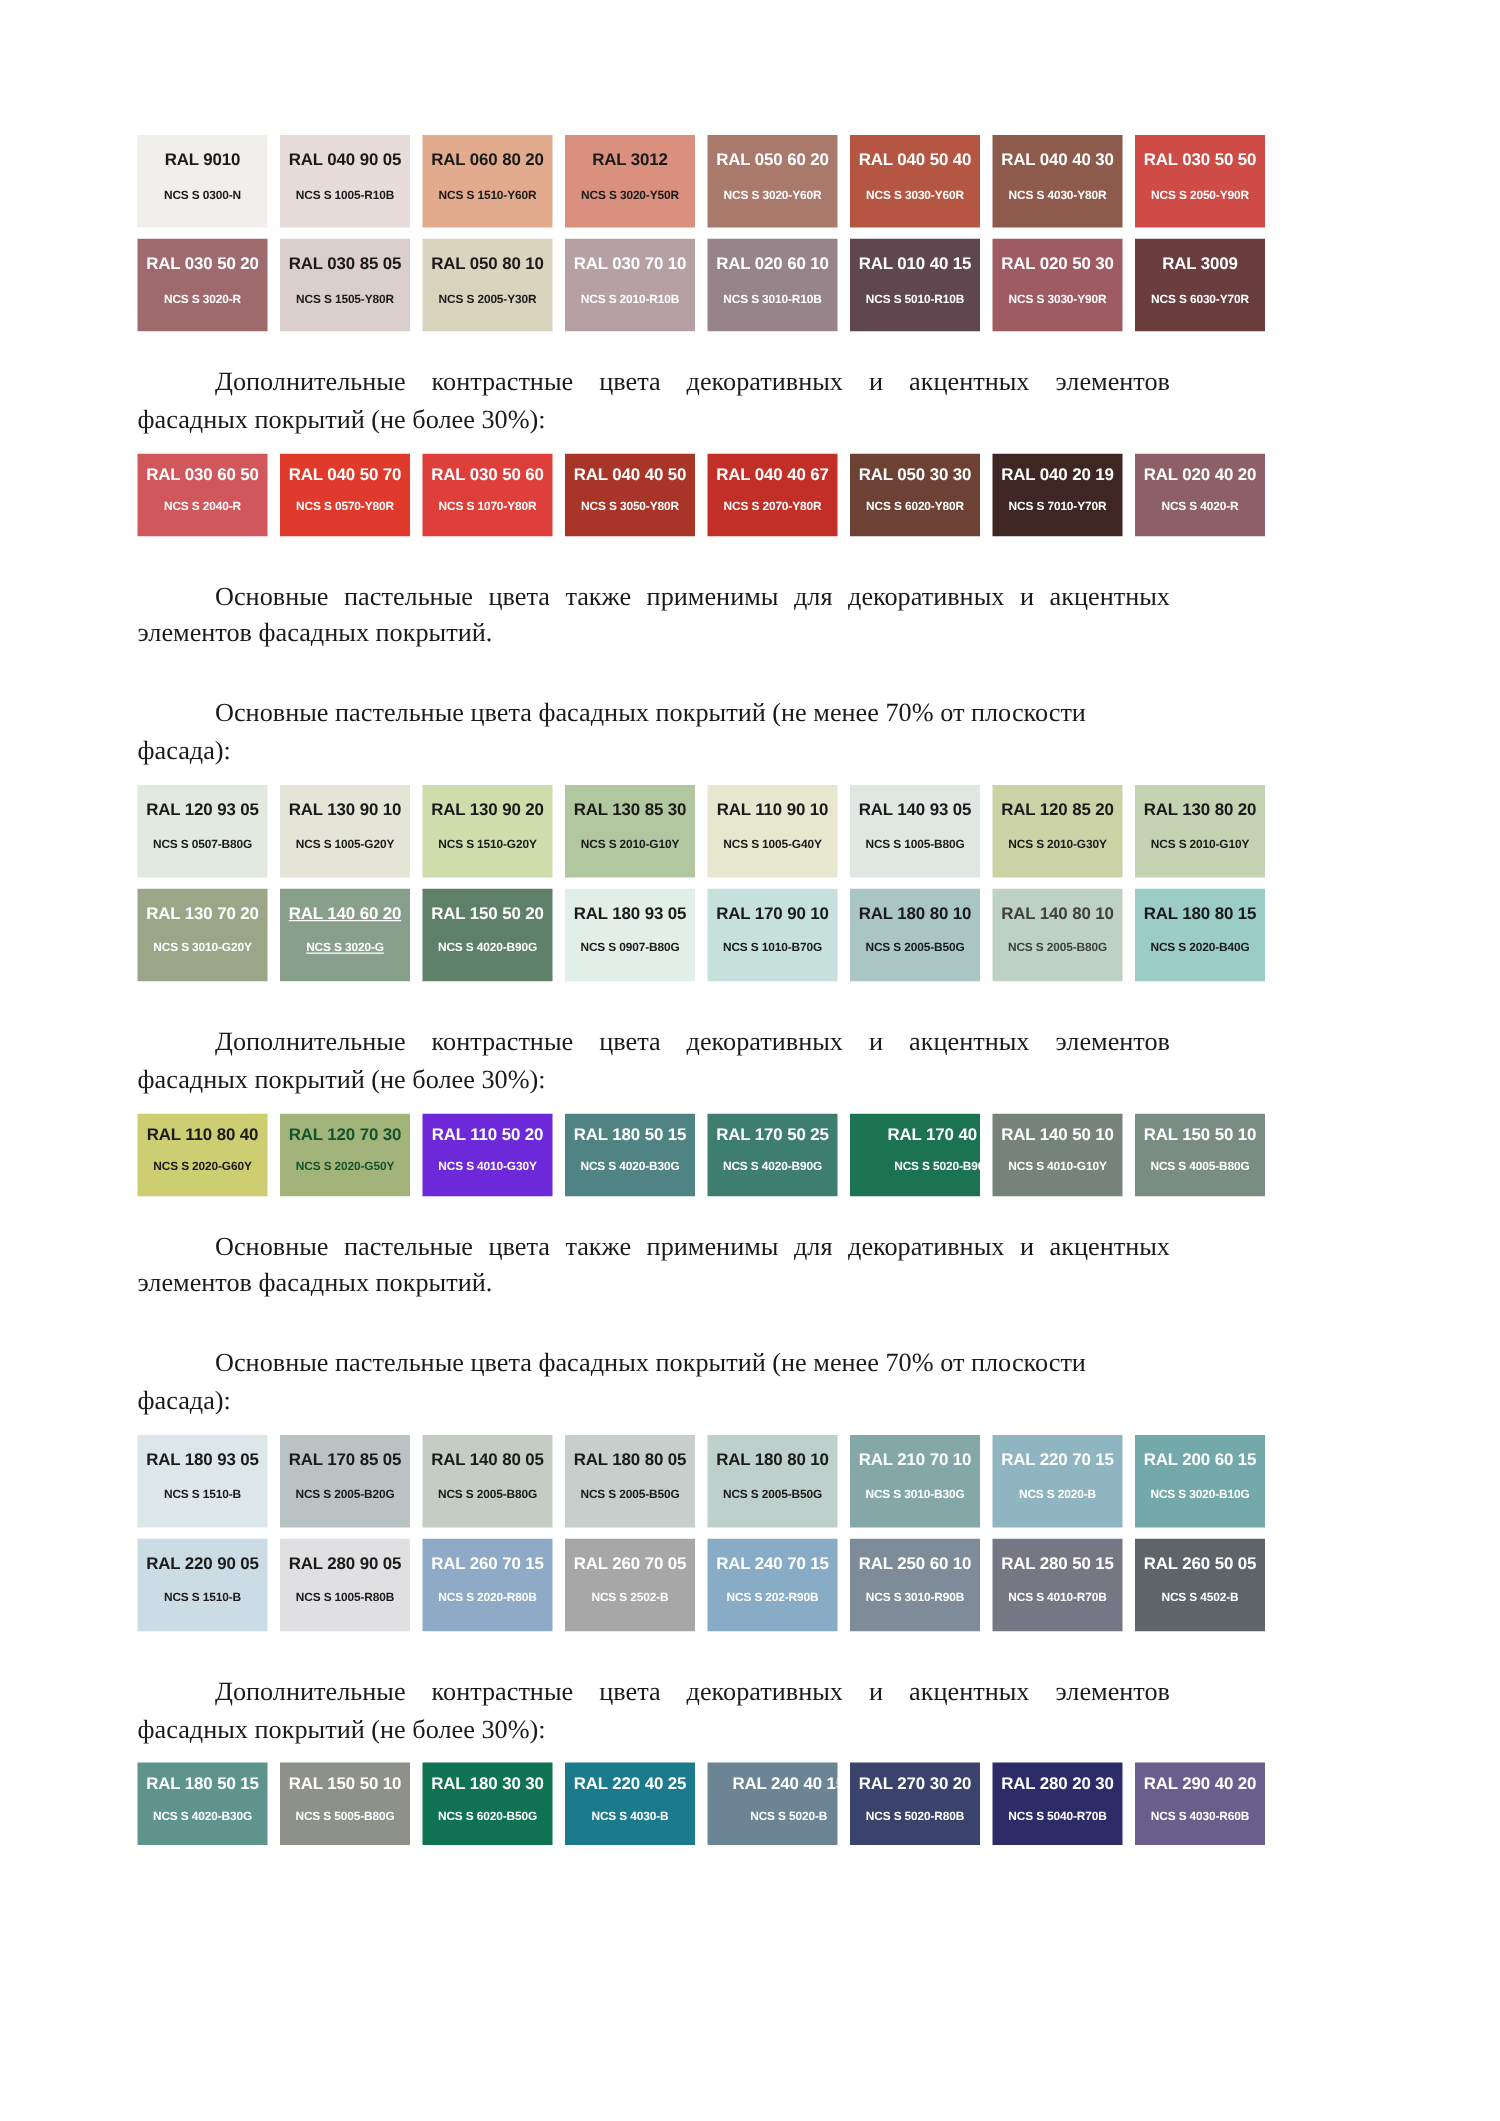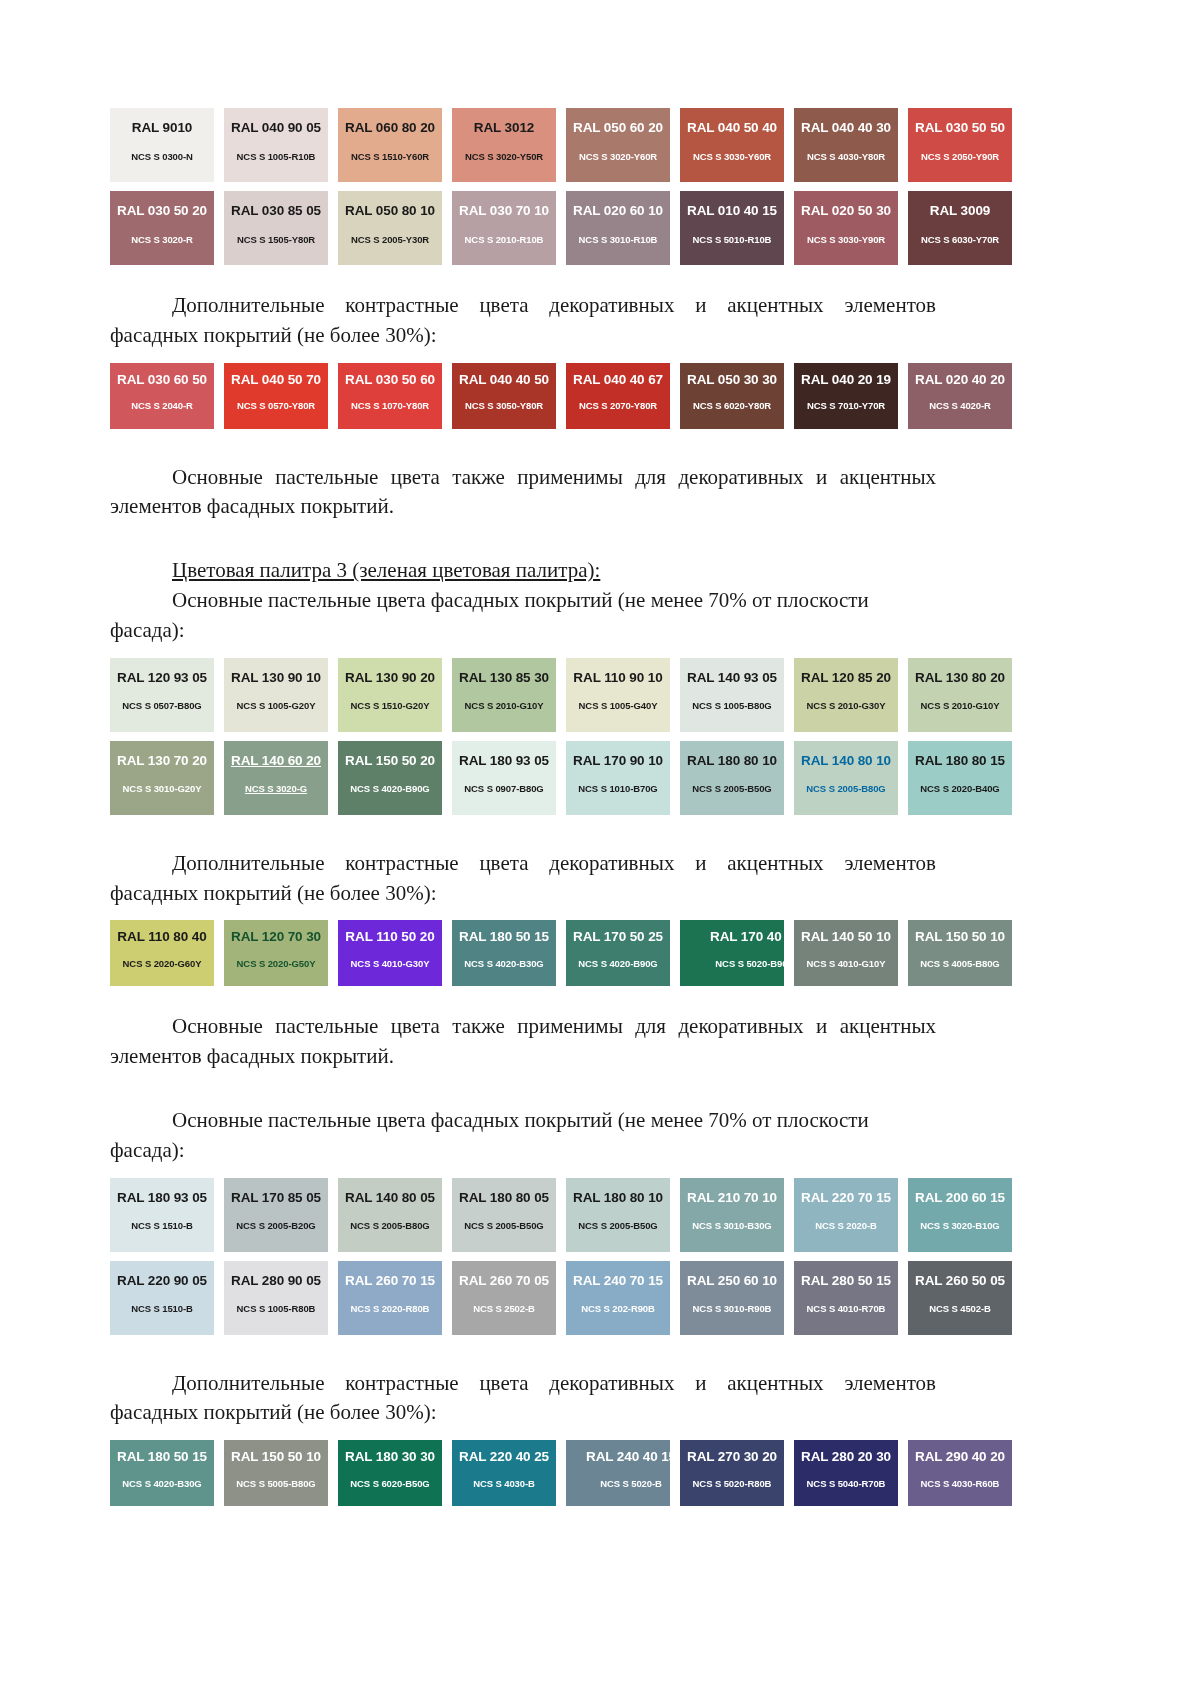--- a/index.html
+++ b/index.html
@@ -220,23 +220,20 @@
           </div>
         </div>
       </div>
 
     <div class="spacer-lg"></div>
 
     <p class="body-text">Основные пастельные цвета также применимы для декоративных и акцентных элементов фасадных покрытий.</p>
 
     <div class="spacer-lg"></div>
 
-    <p class="palette-heading">
-      <span class="u">Цветовая палитра 3 (зеленая цветовая палитра):</span>
-    </p>
     <p class="sub-line">Основные пастельные цвета фасадных покрытий (не менее 70% от плоскости фасада):</p>
 
     <div class="grid-block">
         <div class="swatch-row">
           <div class="swatch" style="background: rgb(226, 233, 223); color: rgb(26, 26, 26);">
             <div class="ral">RAL 120 93 05</div>
             <div class="ncs">NCS S 0507-B80G</div>
           </div>
           <div class="swatch" style="background: rgb(228, 229, 214); color: rgb(26, 26, 26);">
             <div class="ral">RAL 130 90 10</div>
@@ -285,21 +282,21 @@
             <div class="ncs">NCS S 0907-B80G</div>
           </div>
           <div class="swatch" style="background: rgb(198, 225, 220); color: rgb(26, 26, 26);">
             <div class="ral">RAL 170 90 10</div>
             <div class="ncs">NCS S 1010-B70G</div>
           </div>
           <div class="swatch" style="background: rgb(169, 198, 195); color: rgb(26, 26, 26);">
             <div class="ral">RAL 180 80 10</div>
             <div class="ncs">NCS S 2005-B50G</div>
           </div>
-          <div class="swatch" style="background: rgb(190, 210, 196); color: #0369a1;">
+          <div class="swatch" style="background: rgb(190, 210, 196); color: #404040;">
             <div class="ral">RAL 140 80 10</div>
             <div class="ncs">NCS S 2005-B80G</div>
           </div>
           <div class="swatch" style="background: rgb(156, 204, 198); color: rgb(26, 26, 26);">
             <div class="ral">RAL 180 80 15</div>
             <div class="ncs">NCS S 2020-B40G</div>
           </div>
         </div>
       </div>
 

